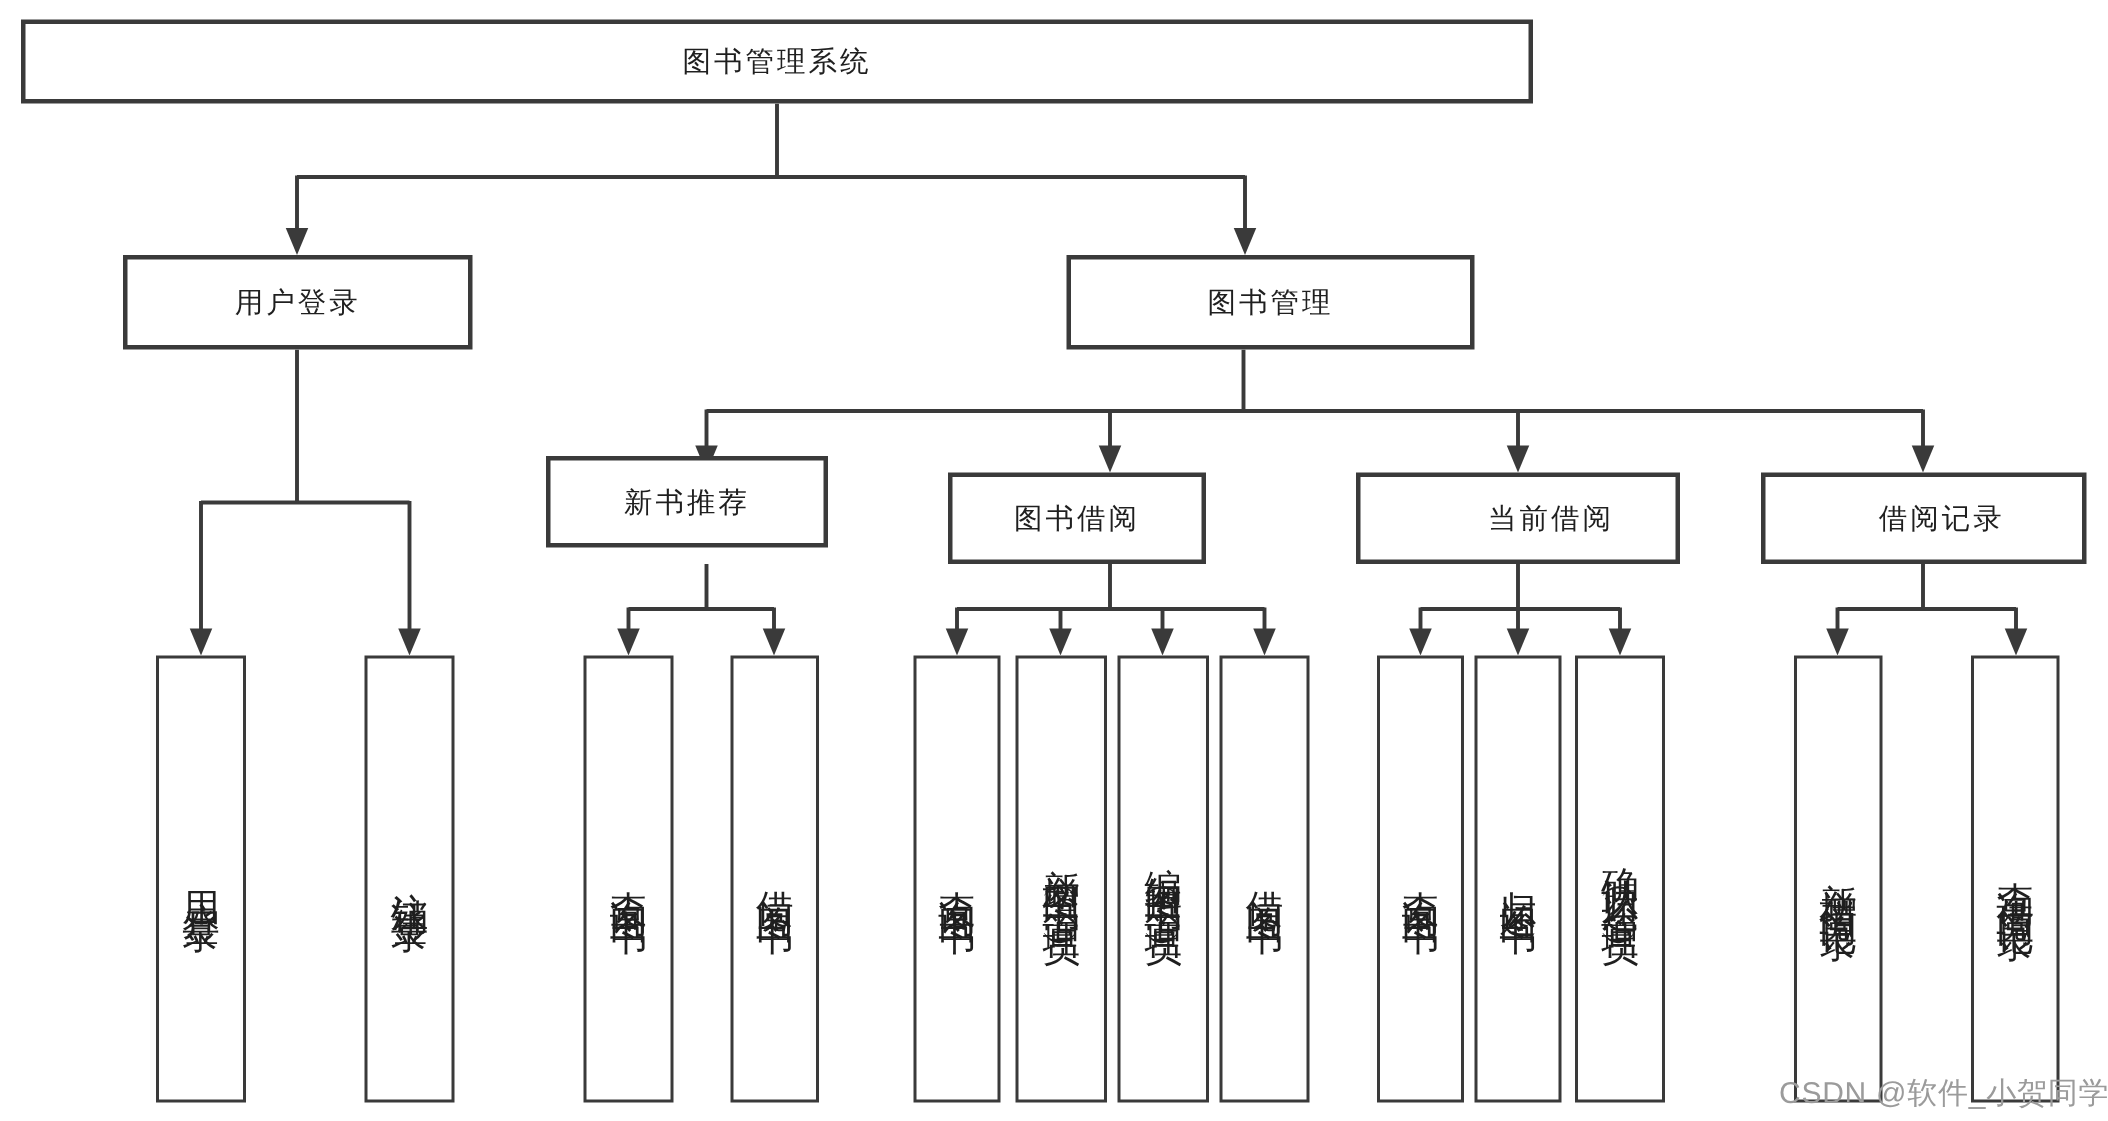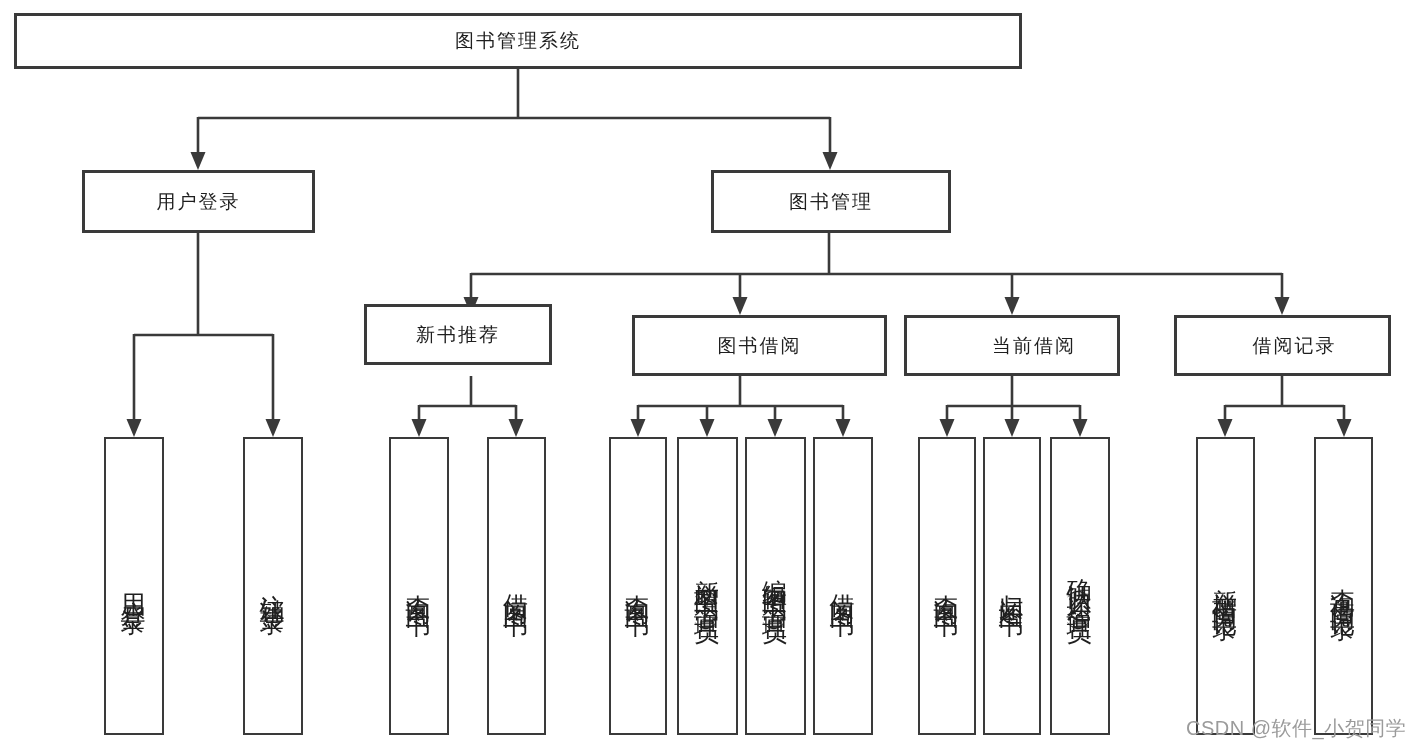--- a/index.html
+++ b/index.html
@@ -105,24 +105,24 @@
     <polygon points="939.5,419 954.5,419 947,437"></polygon>
     <polygon points="1004.5,419 1019.5,419 1012,437"></polygon>
     <polygon points="1072.5,419 1087.5,419 1080,437"></polygon>
     <polygon points="1217.5,419 1232.5,419 1225,437"></polygon>
     <polygon points="1336.5,419 1351.5,419 1344,437"></polygon>
   </svg>
 
   <div class="box" style="left:14px; top:13px; width:1008px; height:56px;">图书管理系统</div>
 
   <div class="box" style="left:82px; top:170px; width:233px; height:63px;">用户登录</div>
-  <div class="box" style="left:711px; top:170px; width:240px; height:63px;">图书管理</div>
+  <div class="box" style="left:711px; top:170px; width:272px; height:63px;">图书管理</div>
 
   <div class="box" style="left:364px; top:304px; width:188px; height:61px;">新书推荐</div>
-  <div class="box" style="left:632px; top:315px; width:255px; height:61px;">图书借阅</div>
+  <div class="box" style="left:632px; top:315px; width:172px; height:61px;">图书借阅</div>
   <div class="box" style="left:904px; top:315px; width:216px; height:61px;padding-left:44px;">当前借阅</div>
   <div class="box" style="left:1174px; top:315px; width:217px; height:61px;padding-left:24px;">借阅记录</div>
 
   <div class="vbox" style="left:104px; top:437px; width:60px; height:298px;">用户登录</div>
   <div class="vbox" style="left:243px; top:437px; width:60px; height:298px;">注销登录</div>
   <div class="vbox" style="left:389px; top:437px; width:60px; height:298px;">查询图书</div>
   <div class="vbox" style="left:487px; top:437px; width:59px; height:298px;">借阅图书</div>
   <div class="vbox" style="left:609px; top:437px; width:58px; height:298px;">查询图书</div>
   <div class="vbox" style="left:677px; top:437px; width:61px; height:298px;">新增图书（管理员）</div>
   <div class="vbox" style="left:745px; top:437px; width:61px; height:298px;">编辑图书（管理员）</div>

